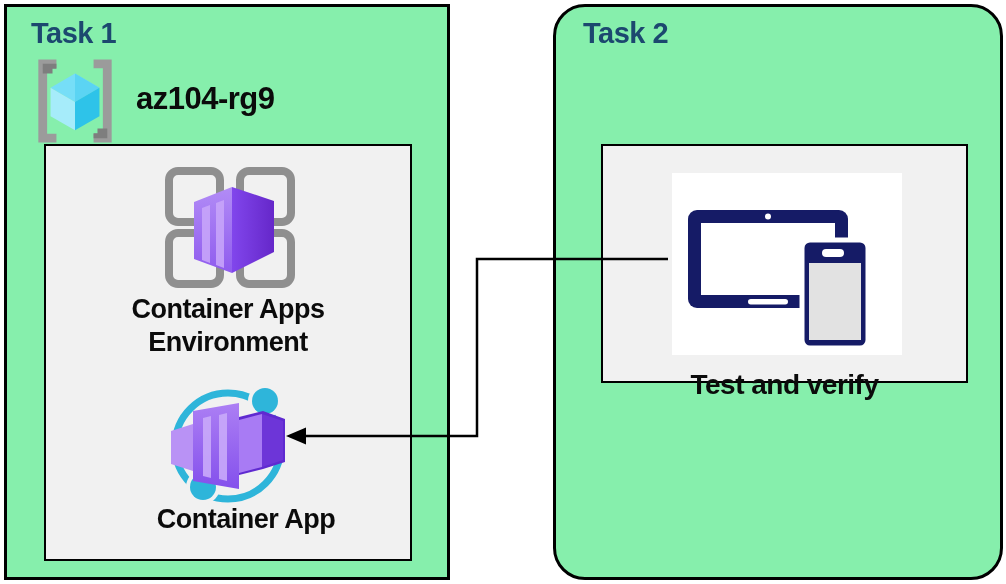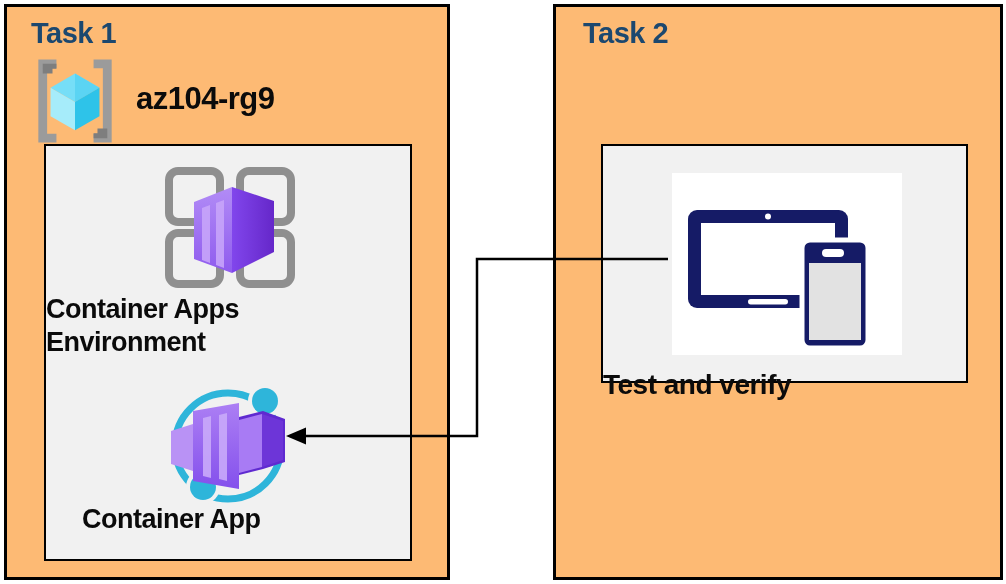--- a/index.html
+++ b/index.html
@@ -13,36 +13,36 @@
     --cube-left:#A6ECFA;
     --cube-right:#2EC3E9;
     --navy-device:#151B66;
     --device-screen-gray:#E2E2E2;
   }
   *{margin:0;padding:0;box-sizing:border-box;}
   html,body{background:#ffffff;}
   body{font-family:"Liberation Sans","DejaVu Sans",sans-serif;}
   .page{position:relative;width:1006px;height:584px;background:#ffffff;overflow:hidden;}
 
-  .task-box{position:absolute;background:#fdba74;border:3px solid var(--box-border);}
+  .task-box{position:absolute;background:#86efac;border:3px solid var(--box-border);}
   .task1{left:4px;top:4px;width:446px;height:576px;}
-  .task2{left:553px;top:4px;width:450px;height:576px;}
+  .task2{left:553px;top:4px;width:450px;height:576px;border-radius:32px;}
 
   .task-title{position:absolute;font-size:29px;font-weight:bold;color:var(--title-blue);letter-spacing:-0.5px;}
   .t1-title{left:24px;top:10px;}
   .t2-title{left:27px;top:10px;}
 
   .rg-icon{position:absolute;left:24px;top:52px;width:88px;height:84px;}
   .rg-label{position:absolute;left:129px;top:74px;font-size:31px;font-weight:bold;color:var(--text-black);letter-spacing:-0.5px;text-align:center;}
 
   .inner-box{position:absolute;background:var(--inner-bg);border:2px solid var(--box-border);}
   .inner1{left:37px;top:137px;width:368px;height:417px;}
   .inner2{left:45px;top:137px;width:367px;height:239px;}
 
-  .node-label{position:absolute;width:100%;font-size:27px;font-weight:bold;color:var(--text-black);line-height:1.22;letter-spacing:-0.5px;}
+  .node-label{position:absolute;width:100%;text-align:center;font-size:27px;font-weight:bold;color:var(--text-black);line-height:1.22;letter-spacing:-0.5px;}
   .cae-label{top:147px;}
   .cae-label span{display:inline-block;max-width:300px;}
   .ca-label{top:357px;padding-left:36px;}
   .tv-label{top:222px;font-size:28px;}
 
   .cae-icon{position:absolute;left:114px;top:16px;width:140px;height:131px;}
   .ca-icon{position:absolute;left:119px;top:240px;width:132px;height:124px;}
 
   .device-plate{position:absolute;left:69px;top:27px;width:230px;height:182px;background:#ffffff;}
   .device-icon{position:absolute;left:0;top:0;width:230px;height:182px;}

